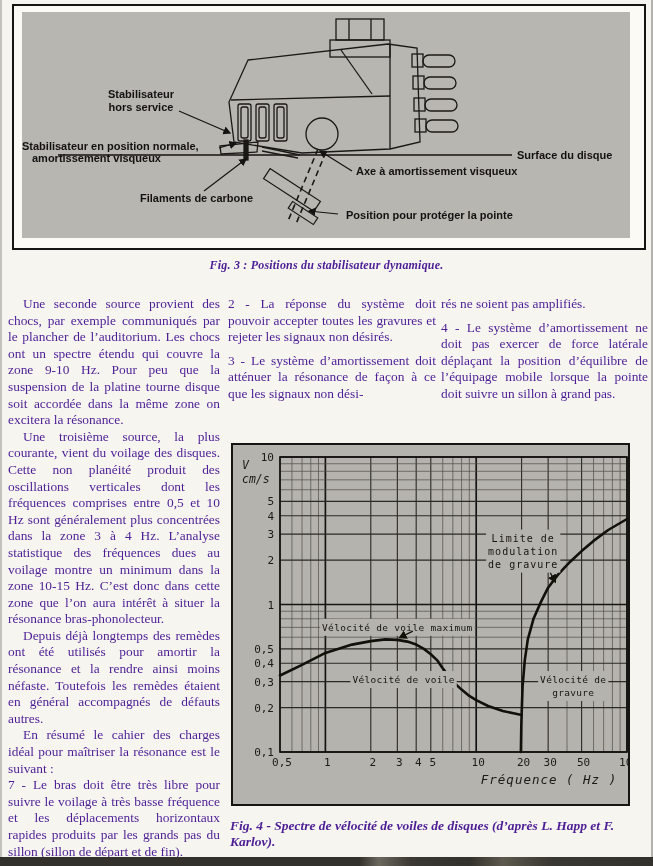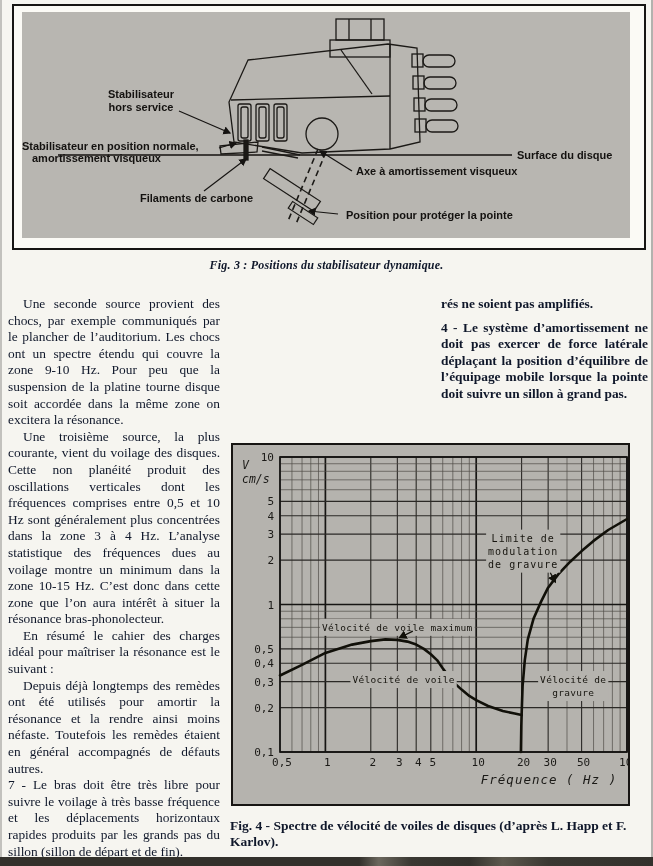--- a/index.html
+++ b/index.html
@@ -1,41 +1,41 @@
 <!DOCTYPE html>
 <html lang="fr"><head>
 <meta charset="utf-8">
 <style>
   html,body{margin:0;padding:0;background:#e9e8e4;}
   .page{position:relative;width:653px;height:866px;background:#f6f5f0;overflow:hidden;
-        font-family:"Liberation Serif", serif;color:#0f172a;}
+        font-family:"Liberation Serif", serif;color:#4c1d95;}
   .page-edge{position:absolute;top:0;height:100%;width:2px;background:#c2c1bd;}
   .edge-left{left:0;} .edge-right{right:0;background:#b3b2ae;}
 
   
   .fig3-box{position:absolute;left:12px;top:4px;width:630px;height:242px;
             border:2px solid #171513;background:#fbfaf5;}
   .fig3-svg{position:absolute;left:12px;top:4px;}
   .fig3-caption{position:absolute;left:0;top:258px;width:653px;text-align:center;
             font-weight:bold;font-style:italic;font-size:12px;letter-spacing:.2px;}
 
   
   .col{position:absolute;top:296px;text-align:justify;font-size:13.4px;line-height:16.6px;}
   .col p{margin:0;}
   .col p.ind{text-indent:15px;}
   .col p.gap{margin-top:7px;}
   .col1{left:8px;width:212px;}
   .col2{left:228px;width:208px;}
-  .col3{left:441px;width:207px;font-weight:bold;}
+  .col3{left:441px;width:207px;}
 
   
   .chart-box{position:absolute;left:231px;top:443px;width:395px;height:359px;
              border:2px solid #171513;background:#b5b3ae;}
   .fig4-caption{position:absolute;left:230px;top:818px;width:422px;
-             font-weight:bold;font-size:13.5px;line-height:16px;}
+             font-weight:bold;font-style:italic;font-size:13.5px;line-height:16px;}
 
   .crop-band{position:absolute;left:0;top:857px;width:653px;height:9px;
              background:linear-gradient(90deg,#33312c 0%,#33312c 55%,#6b675d 58%,#3a3832 63%,
                         #33312c 72%,#5d594e 77%,#3a3832 84%,#33312c 100%);}
 
   text{user-select:none;}
   .dlabel{font-family:"Liberation Sans",sans-serif;font-weight:bold;font-size:11px;fill:#141210;}
 </style>
 </head>
 <body>
@@ -116,23 +116,27 @@
       <text class="dlabel" x="356" y="175">Axe à amortissement visqueux</text>
       <text class="dlabel" x="517" y="159">Surface du disque</text>
       <text class="dlabel" x="346" y="219">Position pour protéger la pointe</text>
     </g>
   </svg>
   <div class="fig3-caption">Fig. 3 : Positions du stabilisateur dynamique.</div>
 
   <div class="col col1">
     <p class="ind">Une seconde source provient des chocs, par exemple communiqués par le plancher de l’auditorium. Les chocs ont un spectre étendu qui couvre la zone 9-10 Hz. Pour peu que la suspension de la platine tourne disque soit accordée dans la même zone on excitera la résonance.</p>
     <p class="ind">Une troisième source, la plus courante, vient du voilage des disques. Cette non planéité produit des oscillations verticales dont les fréquences comprises entre 0,5 et 10 Hz sont généralement plus concentrées dans la zone 3 à 4 Hz. L’analyse statistique des fréquences dues au voilage montre un minimum dans la zone 10-15 Hz. C’est donc dans cette zone que l’on aura intérêt à situer la résonance bras-phonolecteur.</p>
+    <p class="ind">Depuis déjà longtemps des remèdes ont été utilisés pour amortir la résonance et la rendre ainsi moins néfaste. Toutefois les remèdes étaient en général accompagnés de défauts autres.</p>
     <p class="ind">En résumé le cahier des charges idéal pour maîtriser la résonance est le suivant :</p>
-    <p class="ind">Depuis déjà longtemps des remèdes ont été utilisés pour amortir la résonance et la rendre ainsi moins néfaste. Toutefois les remèdes étaient en général accompagnés de défauts autres.</p>
     <p>7 - Le bras doit être très libre pour suivre le voilage à très basse fréquence et les déplacements horizontaux rapides produits par les grands pas du sillon (sillon de départ et de fin).</p>
+  </div>
+  <div class="col col2">
+    <p>2 - La réponse du système doit pouvoir accepter toutes les gravures et rejeter les signaux non désirés.</p>
+    <p class="gap">3 - Le système d’amortissement doit atténuer la résonance de façon à ce que les signaux non dési-</p>
   </div>
   <div class="col col3">
     <p>rés ne soient pas amplifiés.</p>
     <p class="gap">4 - Le système d’amortissement ne doit pas exercer de force latérale déplaçant la position d’équilibre de l’équipage mobile lorsque la pointe doit suivre un sillon à grand pas.</p>
   </div>
 
   <div class="chart-box" id="chart-box"><svg width="395" height="359">
         <rect x="0" y="0" width="395" height="359" fill="#b5b3ae"></rect>
         <g>
           <line x1="47" y1="12" x2="47" y2="307" stroke="#2b2926" stroke-width="1.1"></line>

